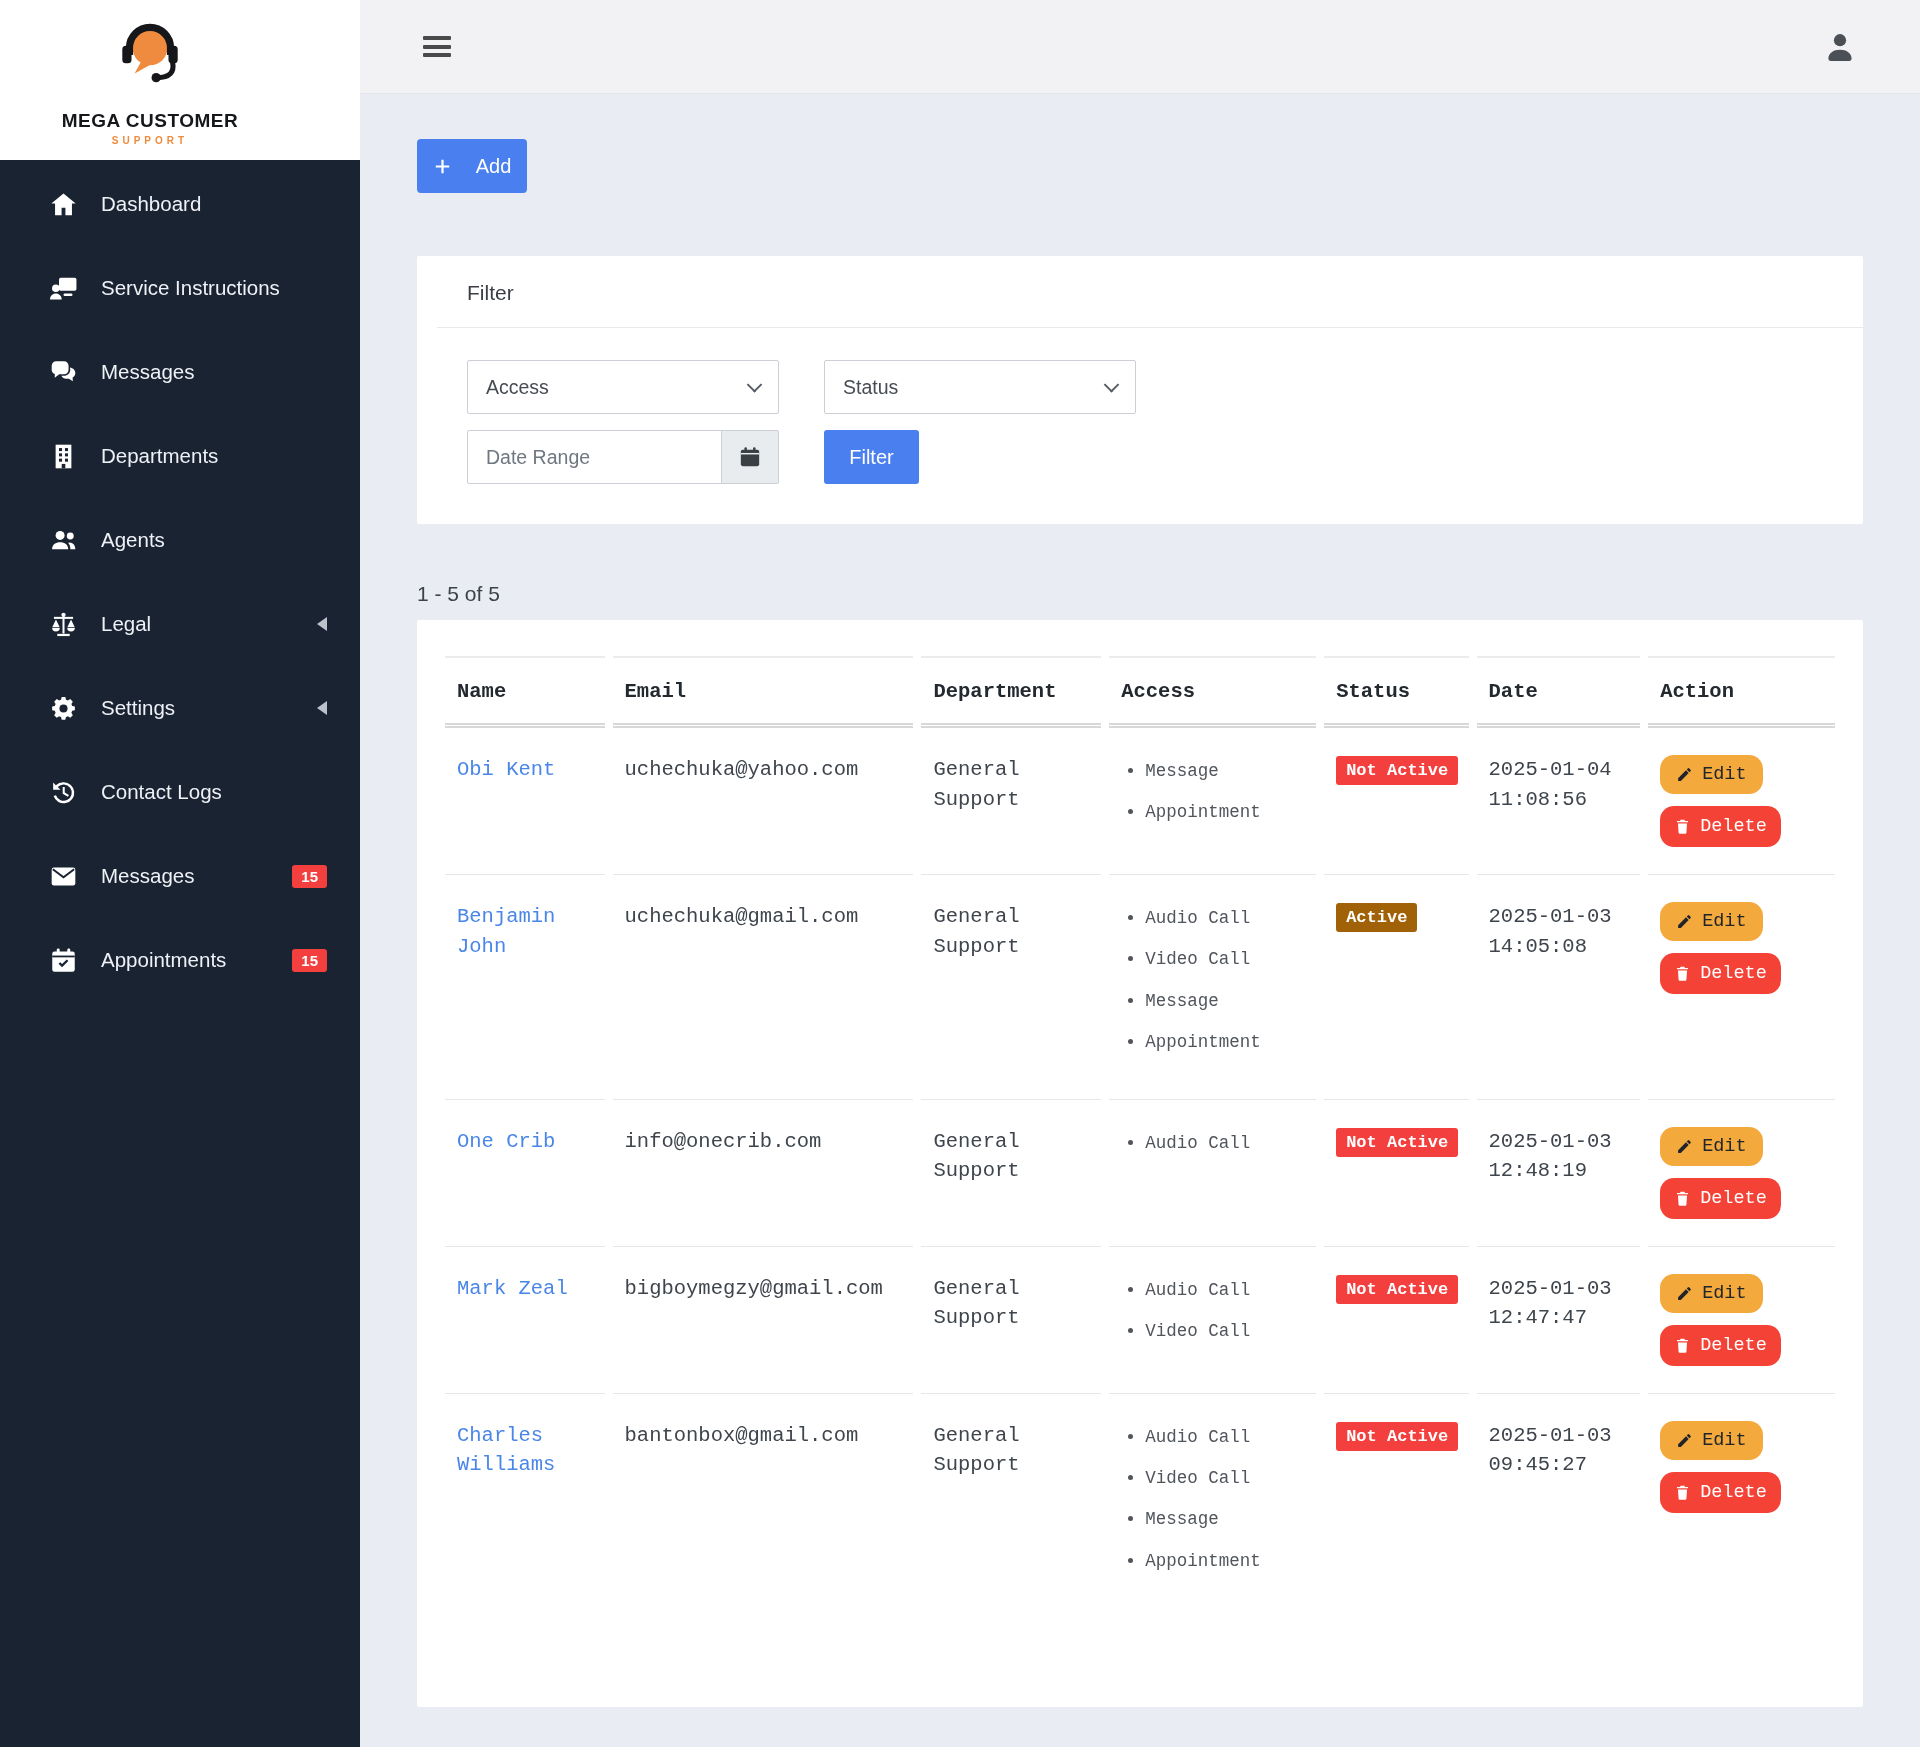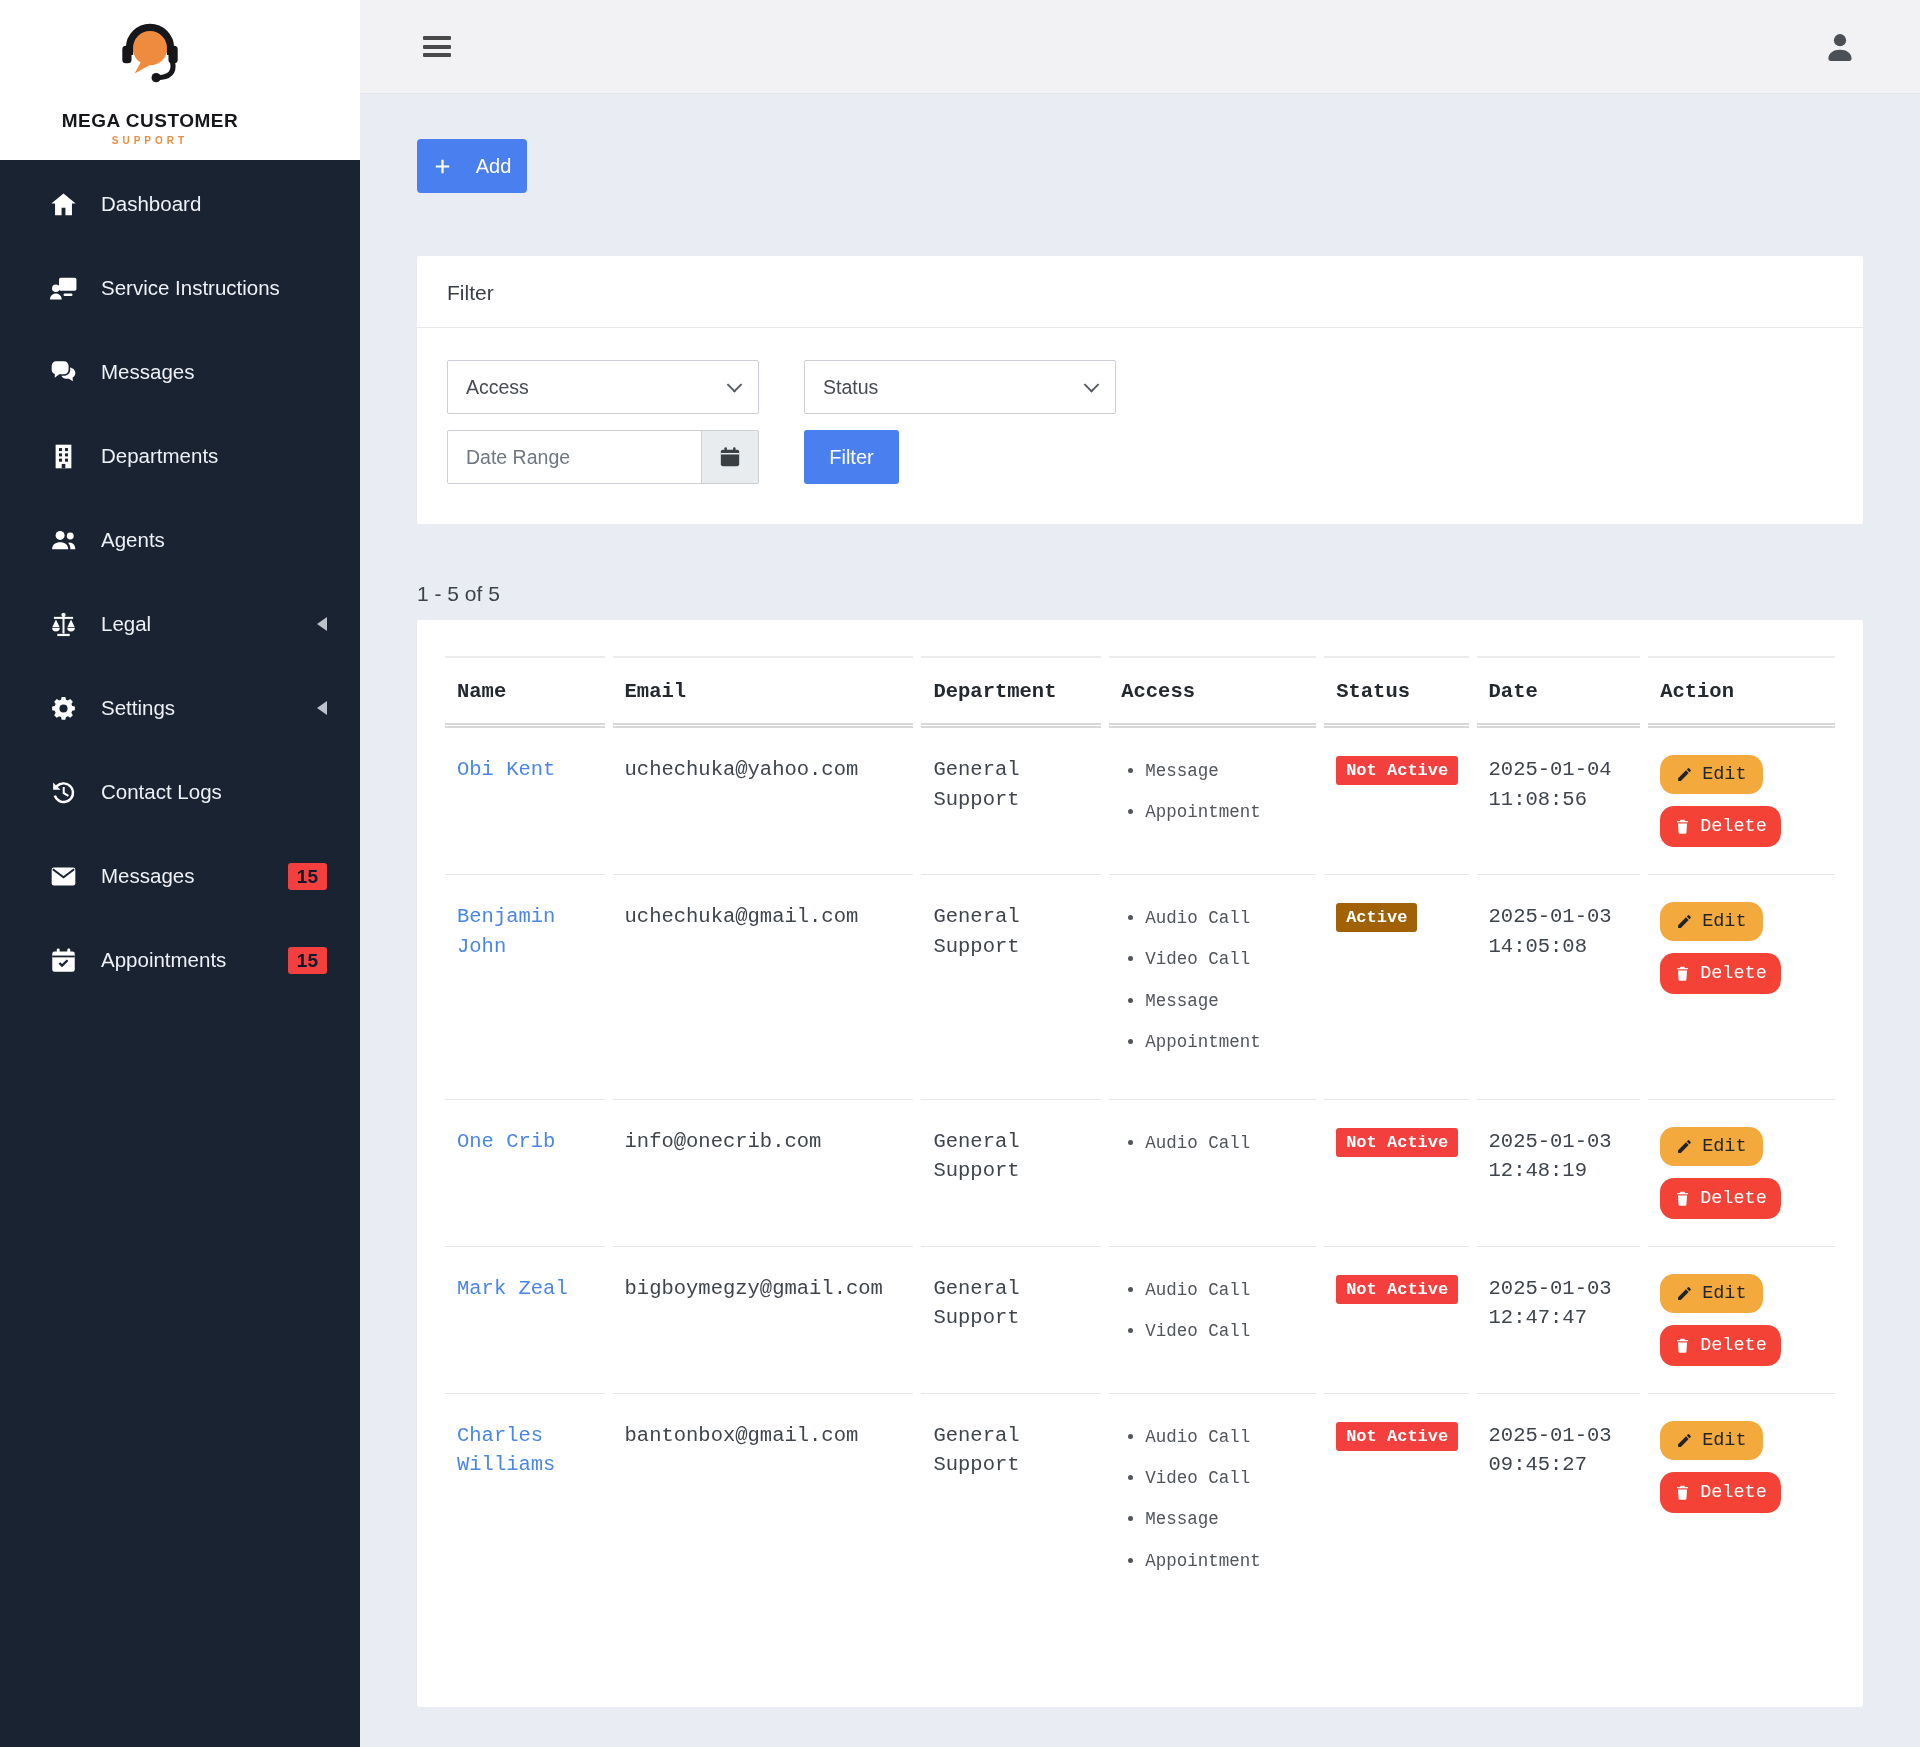--- a/index.html
+++ b/index.html
@@ -13,41 +13,41 @@
   .sidebar { width:360px; flex:none; background:#1a2332; display:flex; flex-direction:column; }
   .logo-area { height:160px; background:#ffffff; display:flex; align-items:center; justify-content:center; }
   .logo-box { display:flex; flex-direction:column; align-items:center; margin-left:-60px; }
   .logo-line1 { font-size:19px; font-weight:bold; color:#15171b; letter-spacing:.5px; margin-top:18px; }
   .logo-line2 { font-size:10px; font-weight:bold; color:#ef8b3e; letter-spacing:4px; margin-top:3px; }
   .menu { padding-top:2px; }
   .menu-item { position:relative; display:flex; align-items:center; height:84px;
     padding:0 40px 0 50px; color:#eef1f6; font-size:20.5px; cursor:pointer; }
   .mi-icon { width:36px; height:28px; flex:none; margin-right:15px; display:flex; align-items:center; }
   .mi-icon svg { width:27px; height:27px; fill:#ffffff; }
-  .mi-badge { position:absolute; right:33px; background:#f43f3f; color:#0f172a;
-    font-size:19px; font-weight:bold; padding:4px 9px; border-radius:3px; line-height:1; }
+  .mi-badge { position:absolute; right:33px; background:#f43f3f; color:#ffffff;
+    font-size:15px; font-weight:bold; padding:4px 9px; border-radius:3px; line-height:1; }
   .mi-caret { position:absolute; right:33px; width:0; height:0;
     border-top:7px solid transparent; border-bottom:7px solid transparent; border-right:10px solid #bcc2cc; }
   
   .main { flex:1; display:flex; flex-direction:column; }
   .topbar { height:121px; background:#f2f2f4; border-bottom:1px solid #e4e6ec;
     display:flex; align-items:center; justify-content:space-between; padding:0 60px 0 63px; }
   .hamburger { width:28px; cursor:pointer; }
   .hamburger span { display:block; width:28px; height:4px; background:#4a4a4a; border-radius:1px; margin:4.5px 0; }
   .avatar-btn { width:40px; height:40px; display:flex; align-items:center; justify-content:center; cursor:pointer; }
   .avatar-btn svg { width:34px; height:34px; fill:#4a5056; }
   .content { padding:45px 57px 0; }
   .btn { border:none; cursor:pointer; font-family:inherit; }
   .btn-primary { background:#4a7ff0; color:#fff; border-radius:4px; font-size:20px;
     display:inline-flex; align-items:center; justify-content:center; gap:24px; }
   .btn-add { width:110px; height:54px; }
   .btn-add svg { width:19px; height:19px; fill:#fff; }
   .card { background:#ffffff; border-radius:2px; }
   
-  .filter-card { margin-top:63px; }
+  .filter-card { margin-top:63px;padding-left:20px; }
   .filter-header { padding:25px 30px 22px; font-size:21px; color:#3a3f46; border-bottom:1px solid #e9e9e9; }
   .filter-body { padding:32px 30px 40px; }
   .f-row { display:flex; gap:45px; }
   .f-row + .f-row { margin-top:16px; }
   .field { width:312px; height:54px; }
   .field input, .field select {
     width:100%; height:100%; border:1px solid #ccd0d6; border-radius:2px;
     font-size:19.5px; font-family:inherit; color:#50555c; padding:0 18px; background:#fff; outline:none;
   }
   .field input::placeholder { color:#6f7780; opacity:1; }

